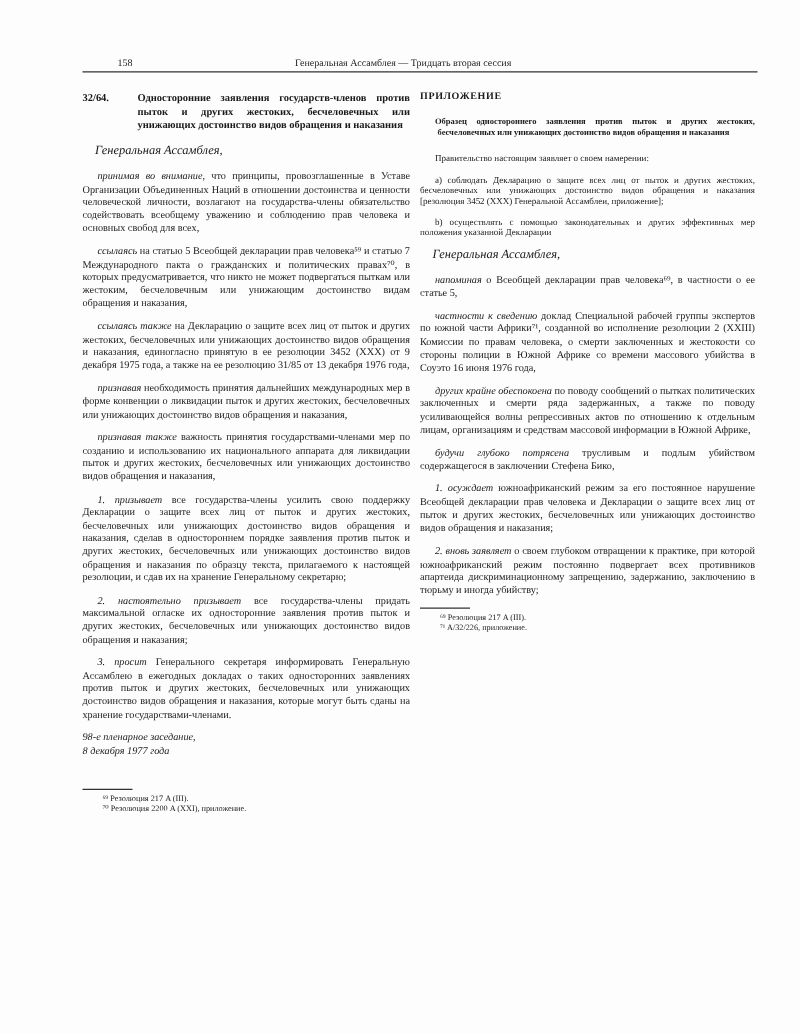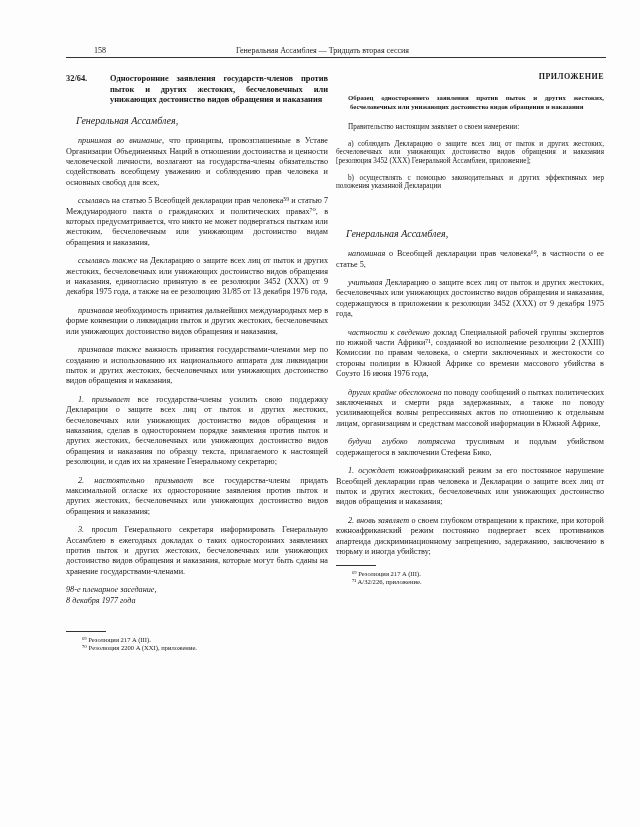--- a/index.html
+++ b/index.html
@@ -11,21 +11,21 @@
   .header-rule { position: absolute; left: 0; top: 11px; width: 540px; border-top: 1px solid #333; }
   .col { position: absolute; top: 62px; font-size: 8.2px; line-height: 10.4px; text-align: justify; }
   .col-left { left: 66px; width: 262px; }
   .col-right { left: 336px; width: 268px; }
   .res-head { display: flex; font-weight: bold; font-size: 8.4px; line-height: 10.6px; margin-bottom: 10px; margin-top: 12px; }
   .res-num { width: 44px; flex: none; }
   .res-title { flex: 1; text-align: justify; }
   .assembly { font-style: italic; font-size: 10px; margin: 4px 0 10px 10px; }
   p { margin: 0 0 8px 0; text-indent: 12px; }
   .it { font-style: italic; }
-  .annex-title { text-align: right; font-weight: bold; font-size: 8px; letter-spacing: 0.5px; margin: 10px 0 12px 0; }
+  .annex-title { text-align: left; font-weight: bold; font-size: 8px; letter-spacing: 0.5px; margin: 10px 0 12px 0; }
   .annex-sub { font-size: 6.8px; line-height: 8.4px; margin: 0 0 12px 14px; text-indent: -2px; font-weight: bold; }
   .annex-body { font-size: 7.2px; line-height: 8.6px; }
   .signature { text-align: left; font-style: italic; margin: 6px 0 25px 0; }
   .fn-rule { width: 40px; border-top: 1px solid #333; margin: 8px 0 4px 0; }
   .footnote { font-size: 6.6px; line-height: 8px; margin-left: 16px; }
 </style>
 </head>
 <body>
 
 <div class="page-header">
@@ -58,26 +58,25 @@
   <div class="fn-rule"></div>
   <div class="footnote">⁶⁹ Резолюция 217 A (III).</div>
   <div class="footnote">⁷⁰ Резолюция 2200 A (XXI), приложение.</div>
 </div>
 
 <div class="col col-right">
   <div class="annex-title">ПРИЛОЖЕНИЕ</div>
   <div class="annex-sub">Образец одностороннего заявления против пыток и других жестоких, бесчеловечных или унижающих достоинство видов обращения и наказания</div>
   <p class="annex-body">Правительство настоящим заявляет о своем намерении:</p>
   <p class="annex-body">а) соблюдать Декларацию о защите всех лиц от пыток и других жестоких, бесчеловечных или унижающих достоинство видов обращения и наказания [резолюция 3452 (XXX) Генеральной Ассамблеи, приложение];</p>
-  <p class="annex-body" style="margin-bottom:38px">b) осуществлять с помощью законодательных и других эффективных мер положения указанной Декларации</p>
+  <p class="annex-body" style="margin-bottom:8px">b) осуществлять с помощью законодательных и других эффективных мер положения указанной Декларации</p>
 
   <div class="assembly">Генеральная Ассамблея,</div>
 
   <p><span class="it">напоминая</span><span> о Всеобщей декларации прав человека⁶⁹, в частности о ее статье 5,</span></p>
-  <p><span class="it">учитывая</span><span> Декларацию о защите всех лиц от пыток и других жестоких, бесчеловечных или унижающих достоинство видов обращения и наказания, содержащуюся в приложении к резолюции 3452 (XXX) от 9 декабря 1975 года,</span></p>
   <p><span class="it">частности к сведению</span><span> доклад Специальной рабочей группы экспертов по южной части Африки⁷¹, созданной во исполнение резолюции 2 (XXIII) Комиссии по правам человека, о смерти заключенных и жестокости со стороны полиции в Южной Африке со времени массового убийства в Соуэто 16 июня 1976 года,</span></p>
   <p><span class="it">других крайне обеспокоена</span><span> по поводу сообщений о пытках политических заключенных и смерти ряда задержанных, а также по поводу усиливающейся волны репрессивных актов по отношению к отдельным лицам, организациям и средствам массовой информации в Южной Африке,</span></p>
   <p><span class="it">будучи глубоко потрясена</span><span> трусливым и подлым убийством содержащегося в заключении Стефена Бико,</span></p>
   <p><span class="it">1. осуждает</span><span> южноафриканский режим за его постоянное нарушение Всеобщей декларации прав человека и Декларации о защите всех лиц от пыток и других жестоких, бесчеловечных или унижающих достоинство видов обращения и наказания;</span></p>
   <p><span class="it">2. вновь заявляет</span><span> о своем глубоком отвращении к практике, при которой южноафриканский режим постоянно подвергает всех противников апартеида дискриминационному запрещению, задержанию, заключению в тюрьму и иногда убийству;</span></p>
 
   <div class="fn-rule"></div>
   <div class="footnote">⁶⁹ Резолюция 217 A (III).</div>
   <div class="footnote">⁷¹ A/32/226, приложение.</div>
 </div>

